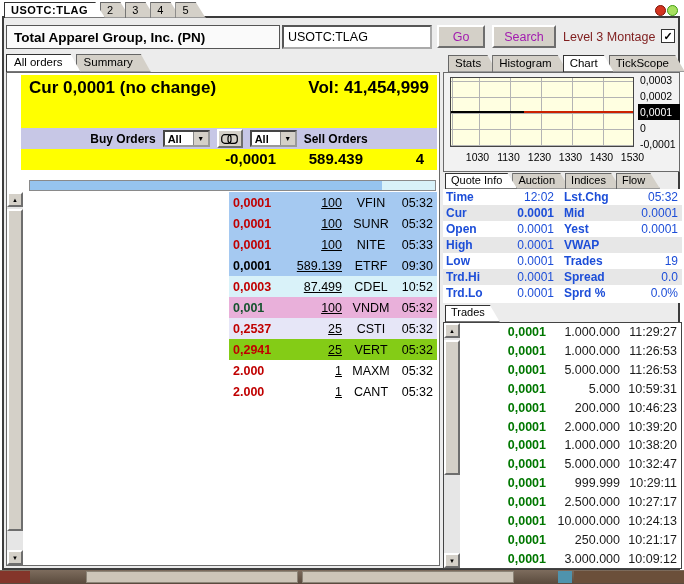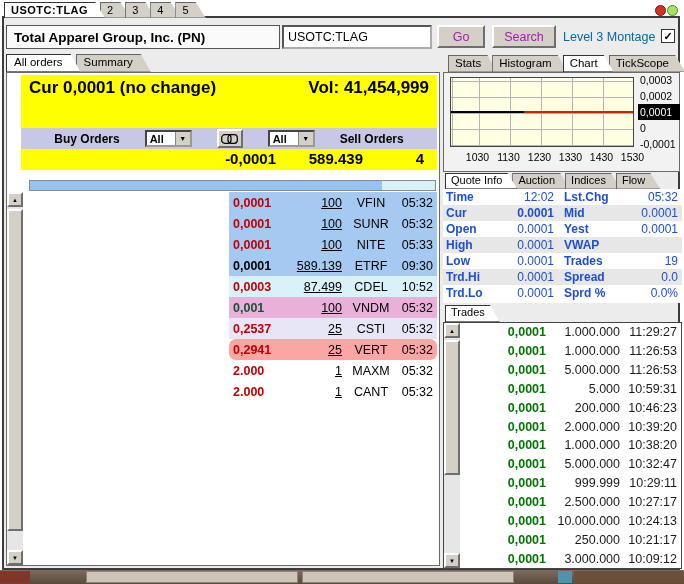--- a/index.html
+++ b/index.html
@@ -25,34 +25,34 @@
           border:2px solid #3c3c3c;box-sizing:border-box;}
   .title-box{position:absolute;left:2px;top:7px;width:274px;height:24px;border:1px solid #555;
              background:#fafafa;display:flex;align-items:center;padding-left:7px;box-sizing:border-box;
              font-size:13.5px;font-weight:bold;color:#000;}
   .symbol-input{position:absolute;left:278px;top:7px;width:150px;height:24px;border:2px inset #aaa;
              background:#fff;font-family:"Liberation Sans",sans-serif;font-size:12.5px;padding:0 4px;box-sizing:border-box;}
   .btn{position:absolute;top:7px;height:23px;background:#d4d0c8;font-family:"Liberation Sans",sans-serif;
        font-size:12.5px;color:#a21caf;border:2px solid;border-color:#fff #6e6e6e #6e6e6e #fff;cursor:pointer;}
   .btn.go{left:433px;width:48px;}
   .btn.search{left:488px;width:64px;text-align:center;}
-  .montage-label{position:absolute;left:559px;top:12px;font-size:12.5px;color:#0369a1;}
+  .montage-label{position:absolute;left:559px;top:12px;font-size:12.5px;color:#7f1d1d;}
   .checkbox{position:absolute;left:657px;top:11px;width:14px;height:14px;background:#fff;border:1px solid #333;
             box-sizing:border-box;display:flex;align-items:center;justify-content:center;cursor:pointer;}
   .checkbox i{font-style:normal;font-size:11px;font-weight:bold;line-height:10px;color:#000;}
   .left-tabs{position:absolute;left:2px;top:36px;height:18px;display:flex;}
   .right-tabs{position:absolute;left:444px;top:37px;height:17px;display:flex;}
   
   .left-pane{position:absolute;left:2px;top:54px;width:434px;height:494px;background:#fff;
              border:1px solid #6a6a6a;box-sizing:border-box;overflow:hidden;}
   .yhead{position:absolute;left:14px;top:2px;width:416px;height:53px;background:#ffff00;
          display:flex;justify-content:space-between;padding:3px 8px 0 8px;box-sizing:border-box;
          font-size:17px;font-weight:bold;color:#000;}
   .lavbar{position:absolute;left:14px;top:55px;width:416px;height:21px;background:#c7c7e6;
-          display:flex;align-items:center;justify-content:center;gap:25px;font-size:12px;}
+          display:flex;align-items:center;justify-content:center;gap:7px;font-size:12px;}
   .blab{font-weight:bold;color:#000;}
   .select{display:inline-flex;width:47px;height:17px;border:2px inset #999;background:#fff;box-sizing:border-box;
           align-items:center;cursor:pointer;}
   .selv{flex:1;font-size:11px;font-weight:bold;padding-left:3px;}
   .selarr{width:14px;height:100%;background:#d4d0c8;border-left:1px solid #888;font-size:7px;
           display:flex;align-items:center;justify-content:center;color:#000;}
   .linkbtn{width:26px;height:19px;background:#d4d0c8;border:2px solid;border-color:#fff #6e6e6e #6e6e6e #fff;
            display:inline-flex;align-items:center;justify-content:center;padding:0;cursor:pointer;}
   .ytotals{position:absolute;left:14px;top:76px;width:416px;height:21px;background:#ffff00;
            font-size:15px;font-weight:bold;color:#000;}
@@ -76,21 +76,21 @@
   .left-sb .thumb{top:17px;height:322px;}
   
   .orders{position:absolute;left:0;top:119px;right:0;}
   .orow{height:21px;position:relative;}
   .ocell{position:absolute;left:222px;width:208px;height:21px;display:flex;align-items:center;
          font-size:12.5px;color:#000;box-sizing:border-box;padding:0 4px;}
   .bg-blue{background:#a5c9f1;}
   .bg-cyan{background:#d9f2f9;}
   .bg-pink{background:#e9b0da;}
   .bg-lav{background:#e6e6f7;}
-  .bg-grey{background:#fca5a5;border-radius:7px;}
+  .bg-grey{background:#84cc16;}
   .bg-white{background:#fff;}
   .oprice{width:58px;font-weight:bold;}
   .p-red{color:#c00000;}
   .p-black{color:#000;}
   .p-green{color:#14532d;}
   .osize{flex:1;text-align:right;padding-right:7px;text-decoration:underline;}
   .ompid{width:44px;text-align:center;}
   .otime{width:40px;text-align:right;}
   
   .chart-box{position:absolute;left:439px;top:54px;width:237px;height:100px;border:1px solid #6a6a6a;

